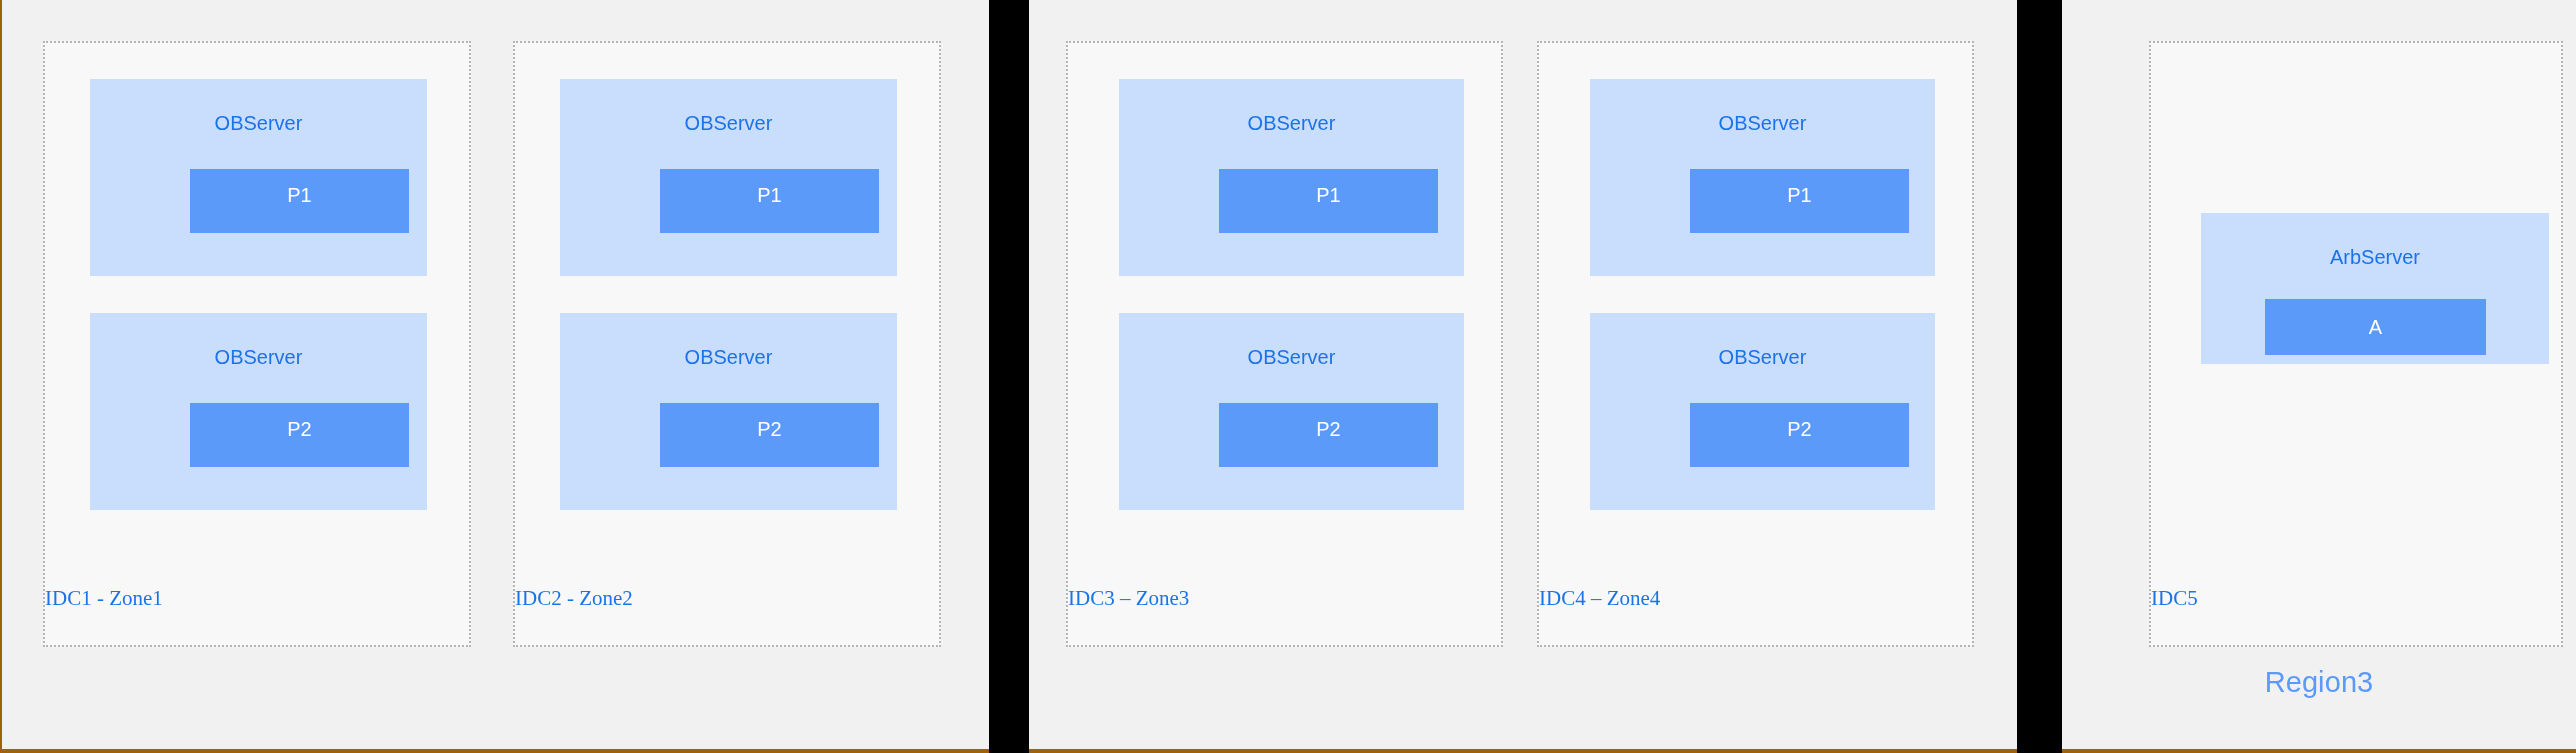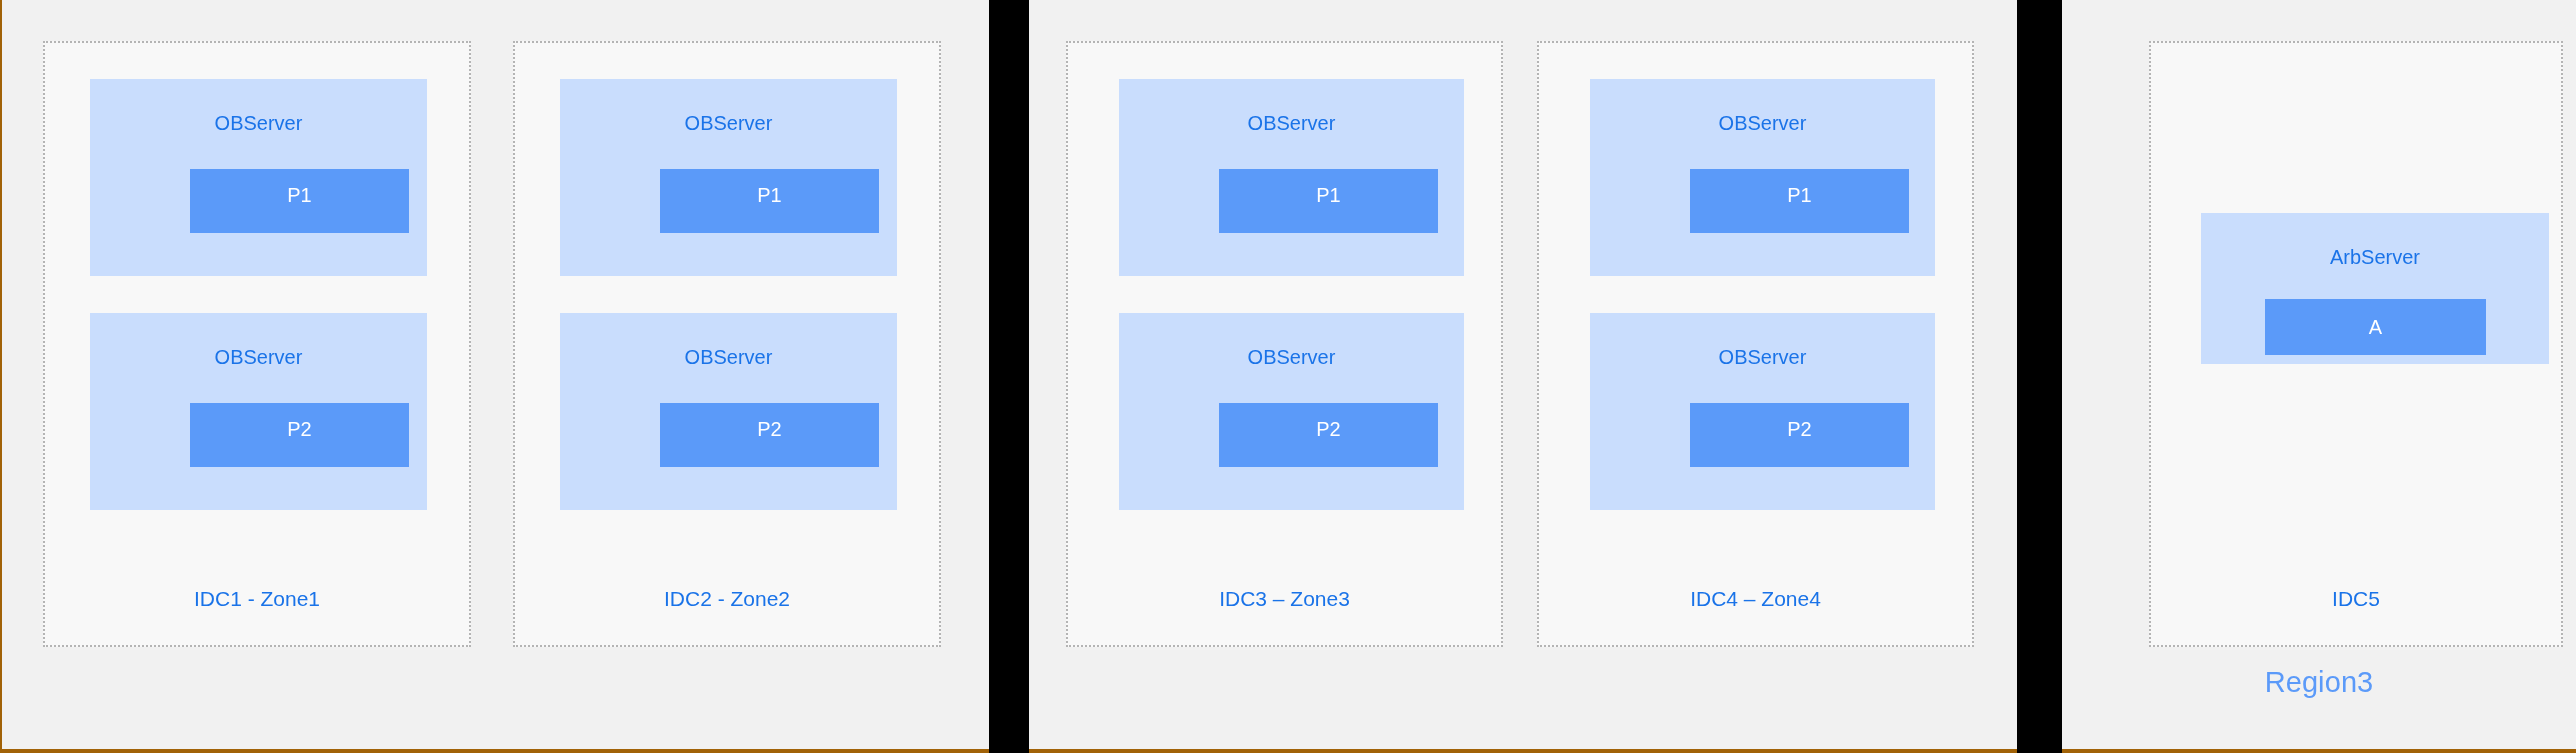--- a/index.html
+++ b/index.html
@@ -61,25 +61,26 @@
   #idc-3 { left: 37px;  width: 437px; }
   #idc-4 { left: 508px; width: 437px; }
   
   #idc-5 { left: 87px; width: 414px; }
 
   .idc-label {
     position: absolute;
     left: 0;
     right: 0;
     top: 543px;
-    text-align: center;
+    text-align: left;
     color: #1a73e8;
     font-size: 21px;
     line-height: 25.4px;
     white-space: nowrap;
+    font-family: Liberation Serif, serif;
   }
 
   
   .server {
     position: absolute;
     background: #c9ddfd;
     box-sizing: border-box;
   }
   .server-title {
     position: absolute;

